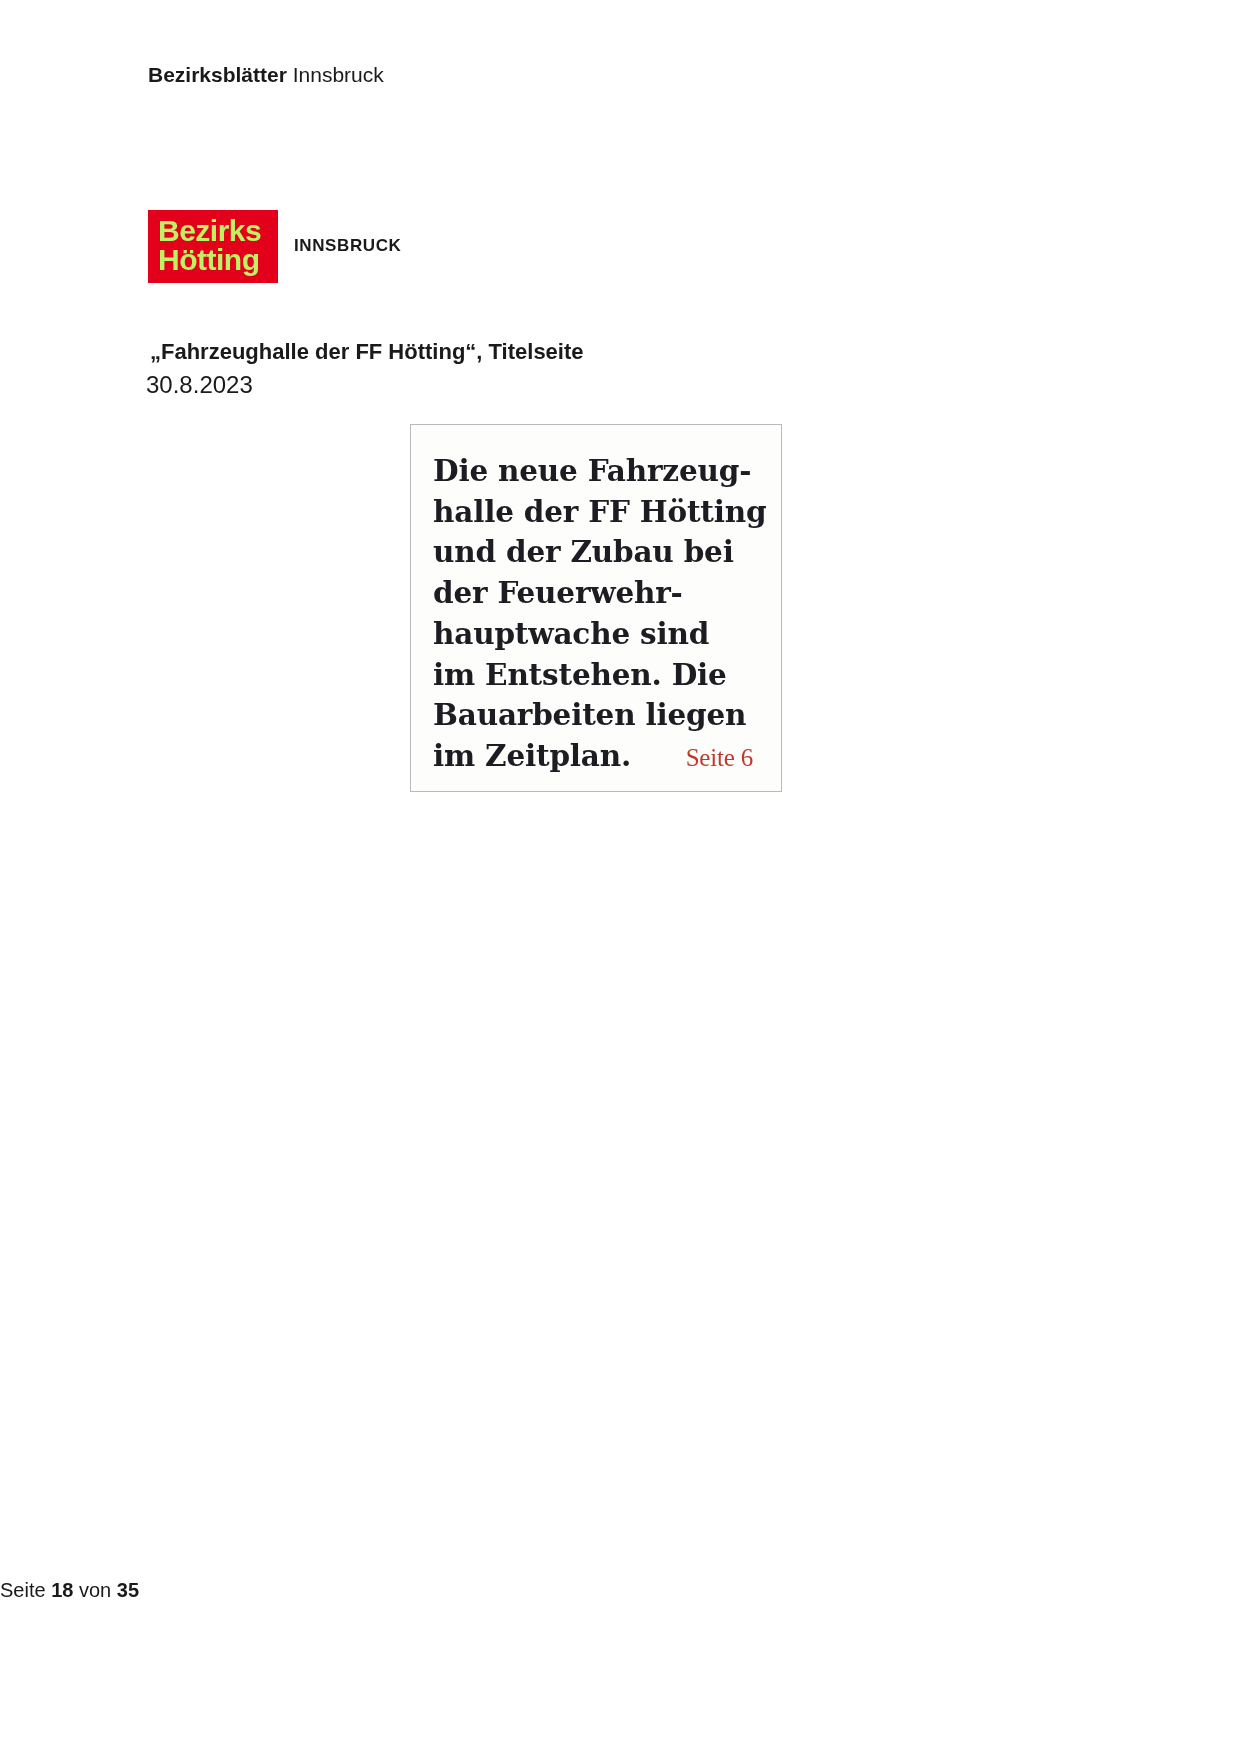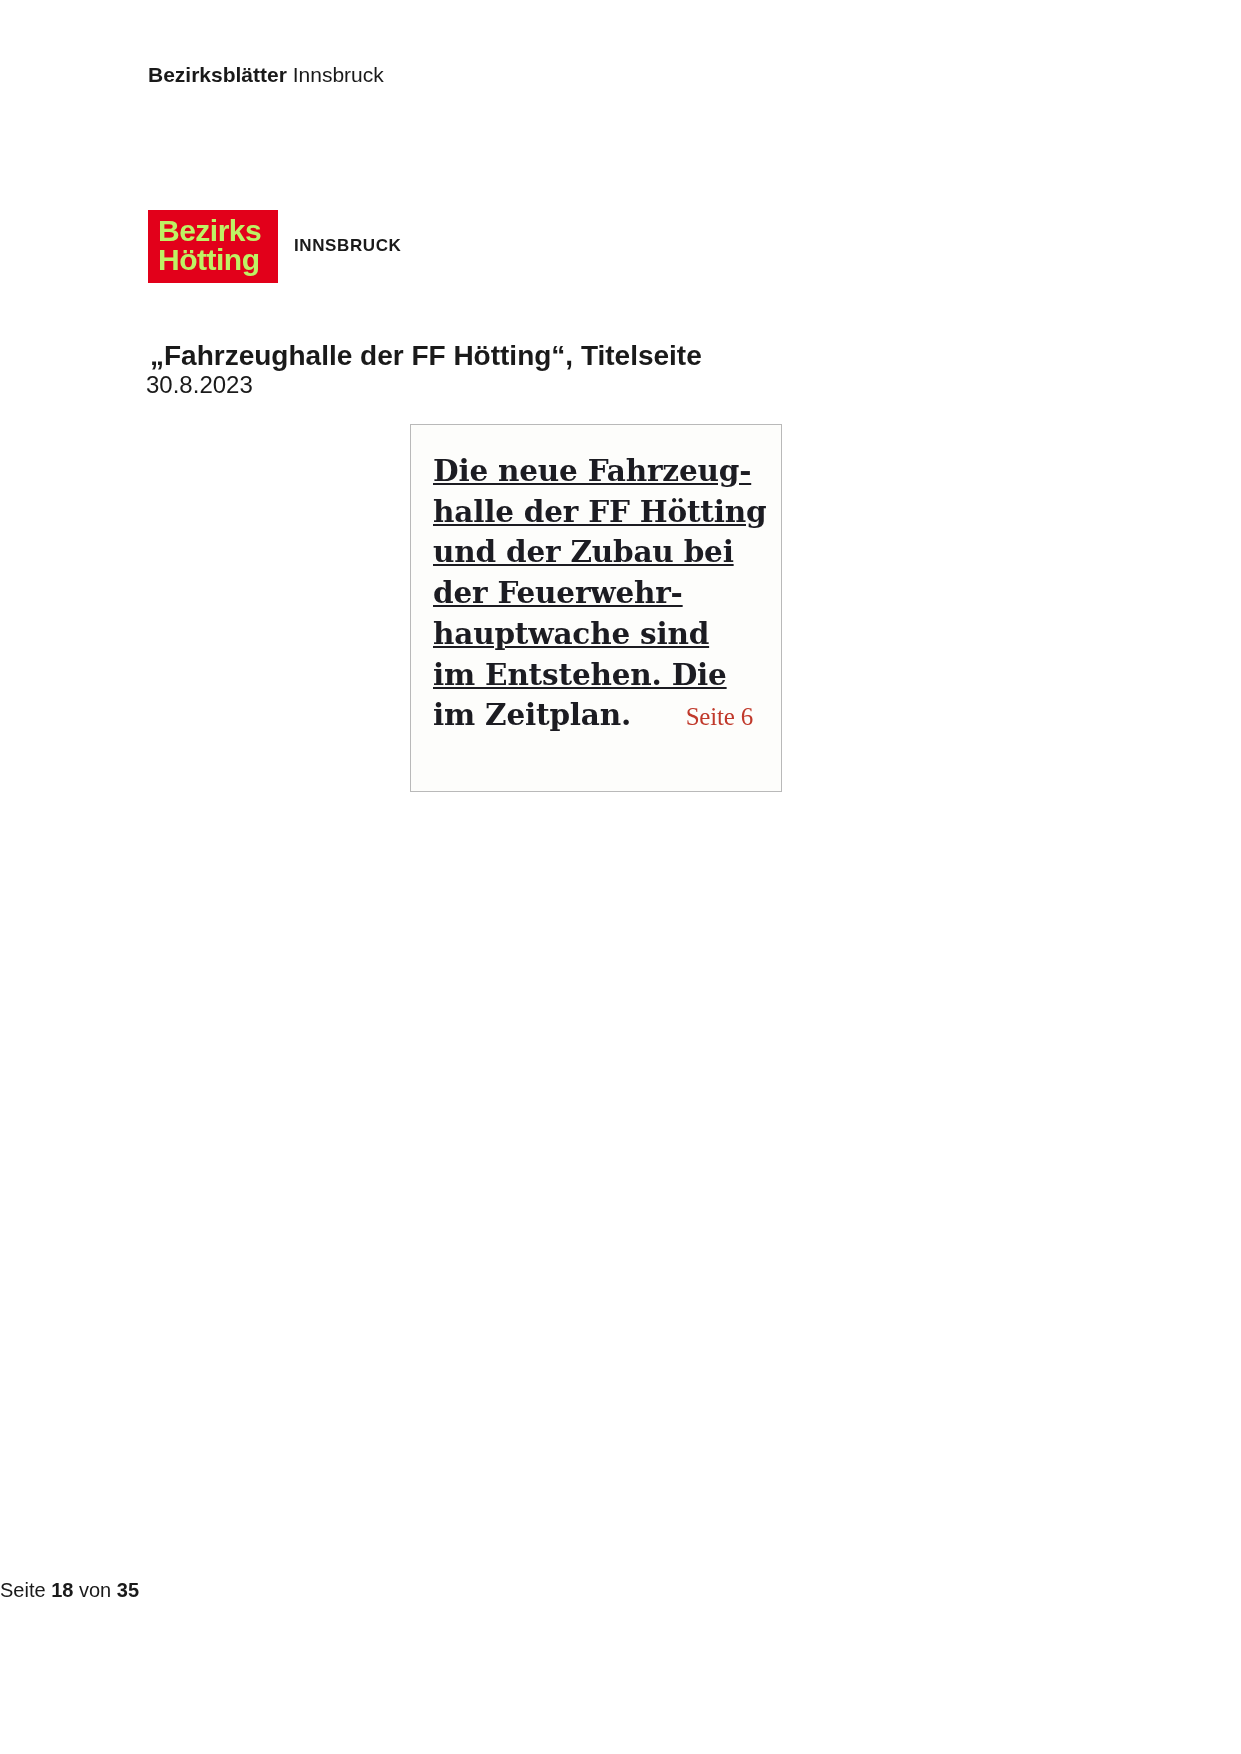--- a/index.html
+++ b/index.html
@@ -60,21 +60,21 @@
     font-weight: bold;
     letter-spacing: 0.6px;
     color: #1a1a1a;
   }
 
   
   .article-title {
     position: absolute;
     top: 338px;
     left: 150px;
-    font-size: 28px;
+    font-size: 22px;
     font-weight: bold;
     line-height: 1.25;
     white-space: nowrap;
   }
   .article-date {
     position: absolute;
     top: 370px;
     left: 146px;
     font-size: 24px;
     font-weight: normal;
@@ -97,21 +97,20 @@
     font-family: "DejaVu Serif", serif;
     font-weight: bold;
     font-size: 29.5px;
     line-height: 1.38;
     color: #1c1c22;
     letter-spacing: -0.2px;
   }
   .clipping-text .line {
     display: block;
     white-space: nowrap;
-    text-decoration: underline;
   }
   .clipping-lastline {
     display: flex;
     align-items: baseline;
     justify-content: space-between;
     white-space: nowrap;
     text-align: center;
   }
   .clipping-page-ref {
     font-family: Liberation Serif, serif;
@@ -158,20 +157,21 @@
 <div class="article-date">30.8.2023</div>
 
 <div class="clipping">
   <div class="clipping-text">
     <span class="line">Die neue Fahrzeug-</span>
     <span class="line">halle der FF Hötting</span>
     <span class="line">und der Zubau bei</span>
     <span class="line">der Feuerwehr-</span>
     <span class="line">hauptwache sind</span>
     <span class="line">im Entstehen. Die</span>
+    <span class="line">Bauarbeiten liegen</span>
     <span class="clipping-lastline">
       <span>im Zeitplan.</span>
       <span class="clipping-page-ref">Seite 6</span>
     </span>
   </div>
 </div>
 
 <div class="doc-footer">
   <span>Seite </span><span class="f-num">18</span><span> von </span><span class="f-num">35</span>
 </div>

